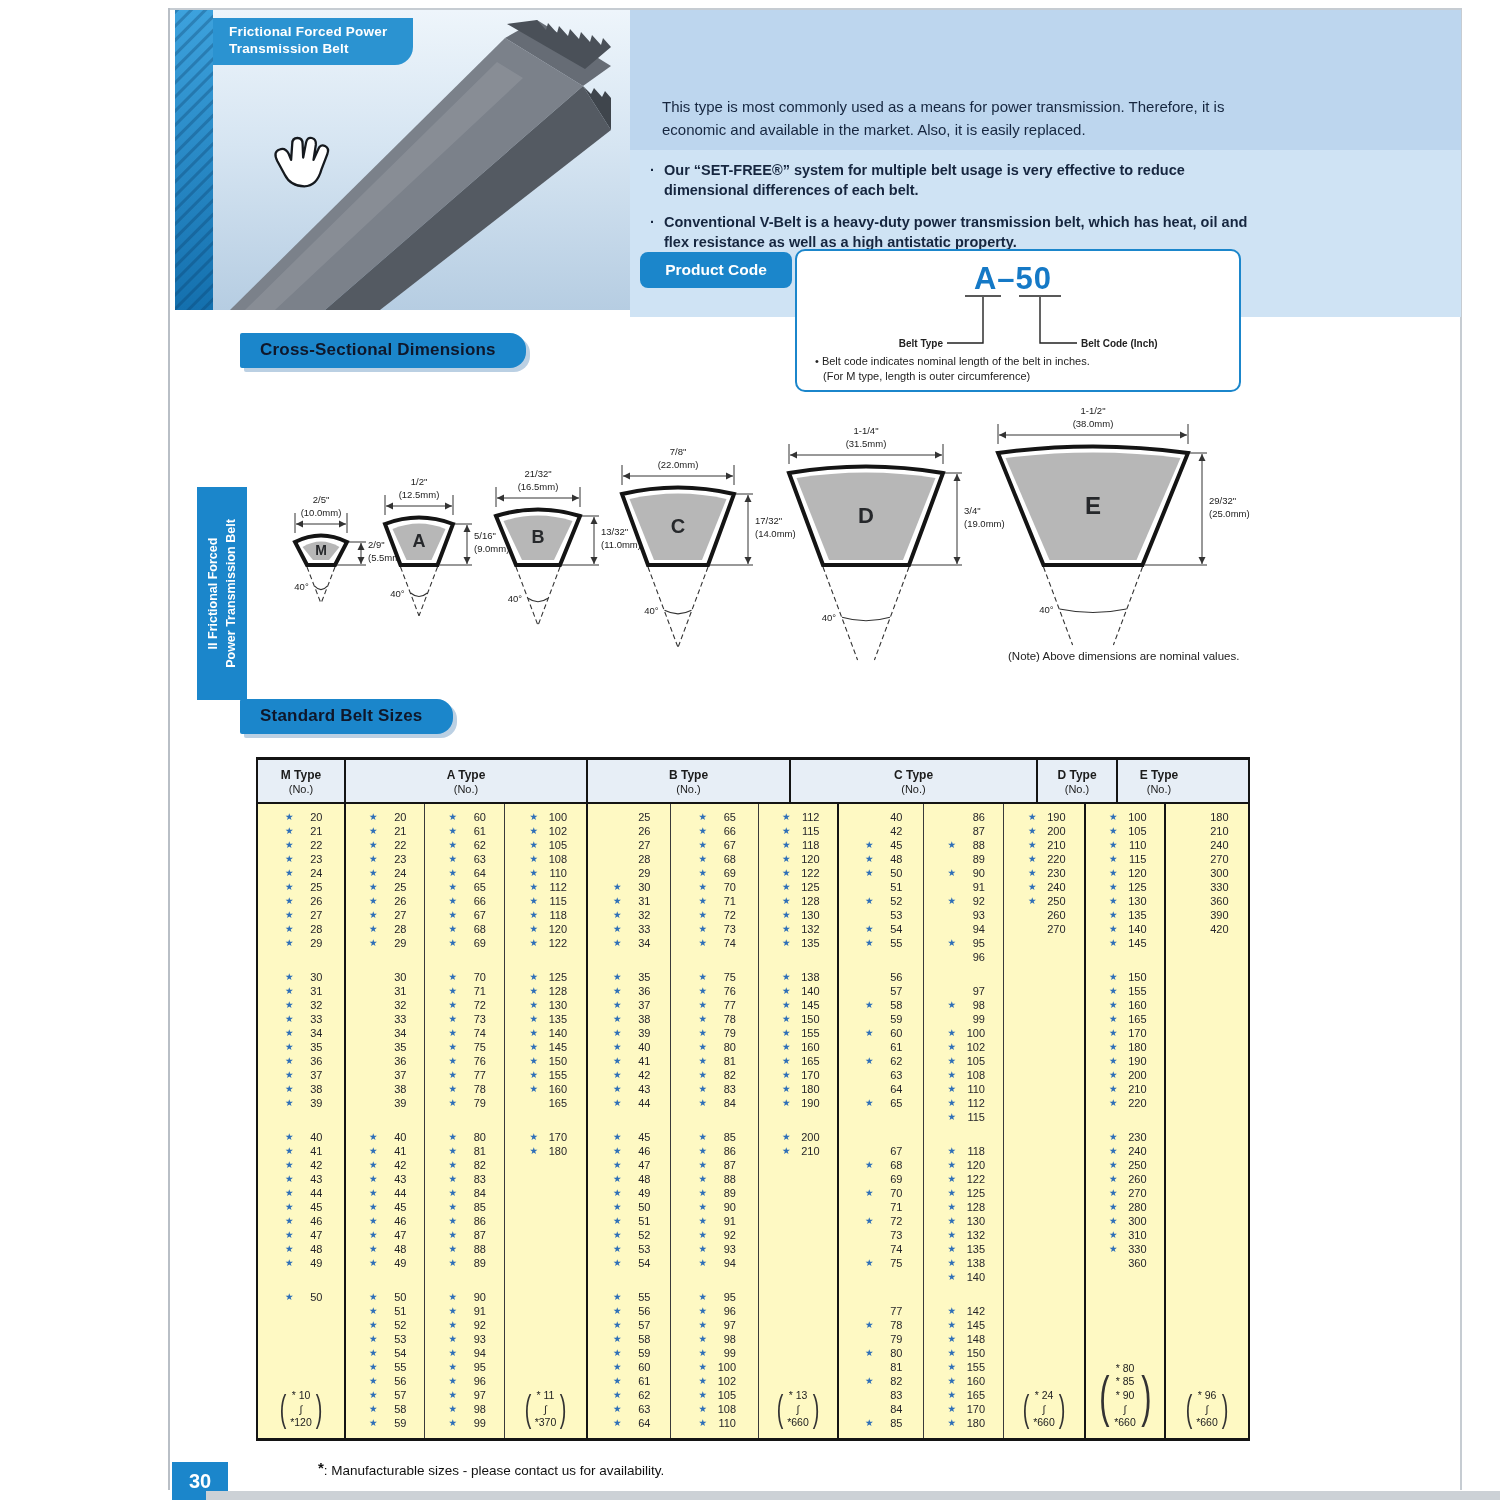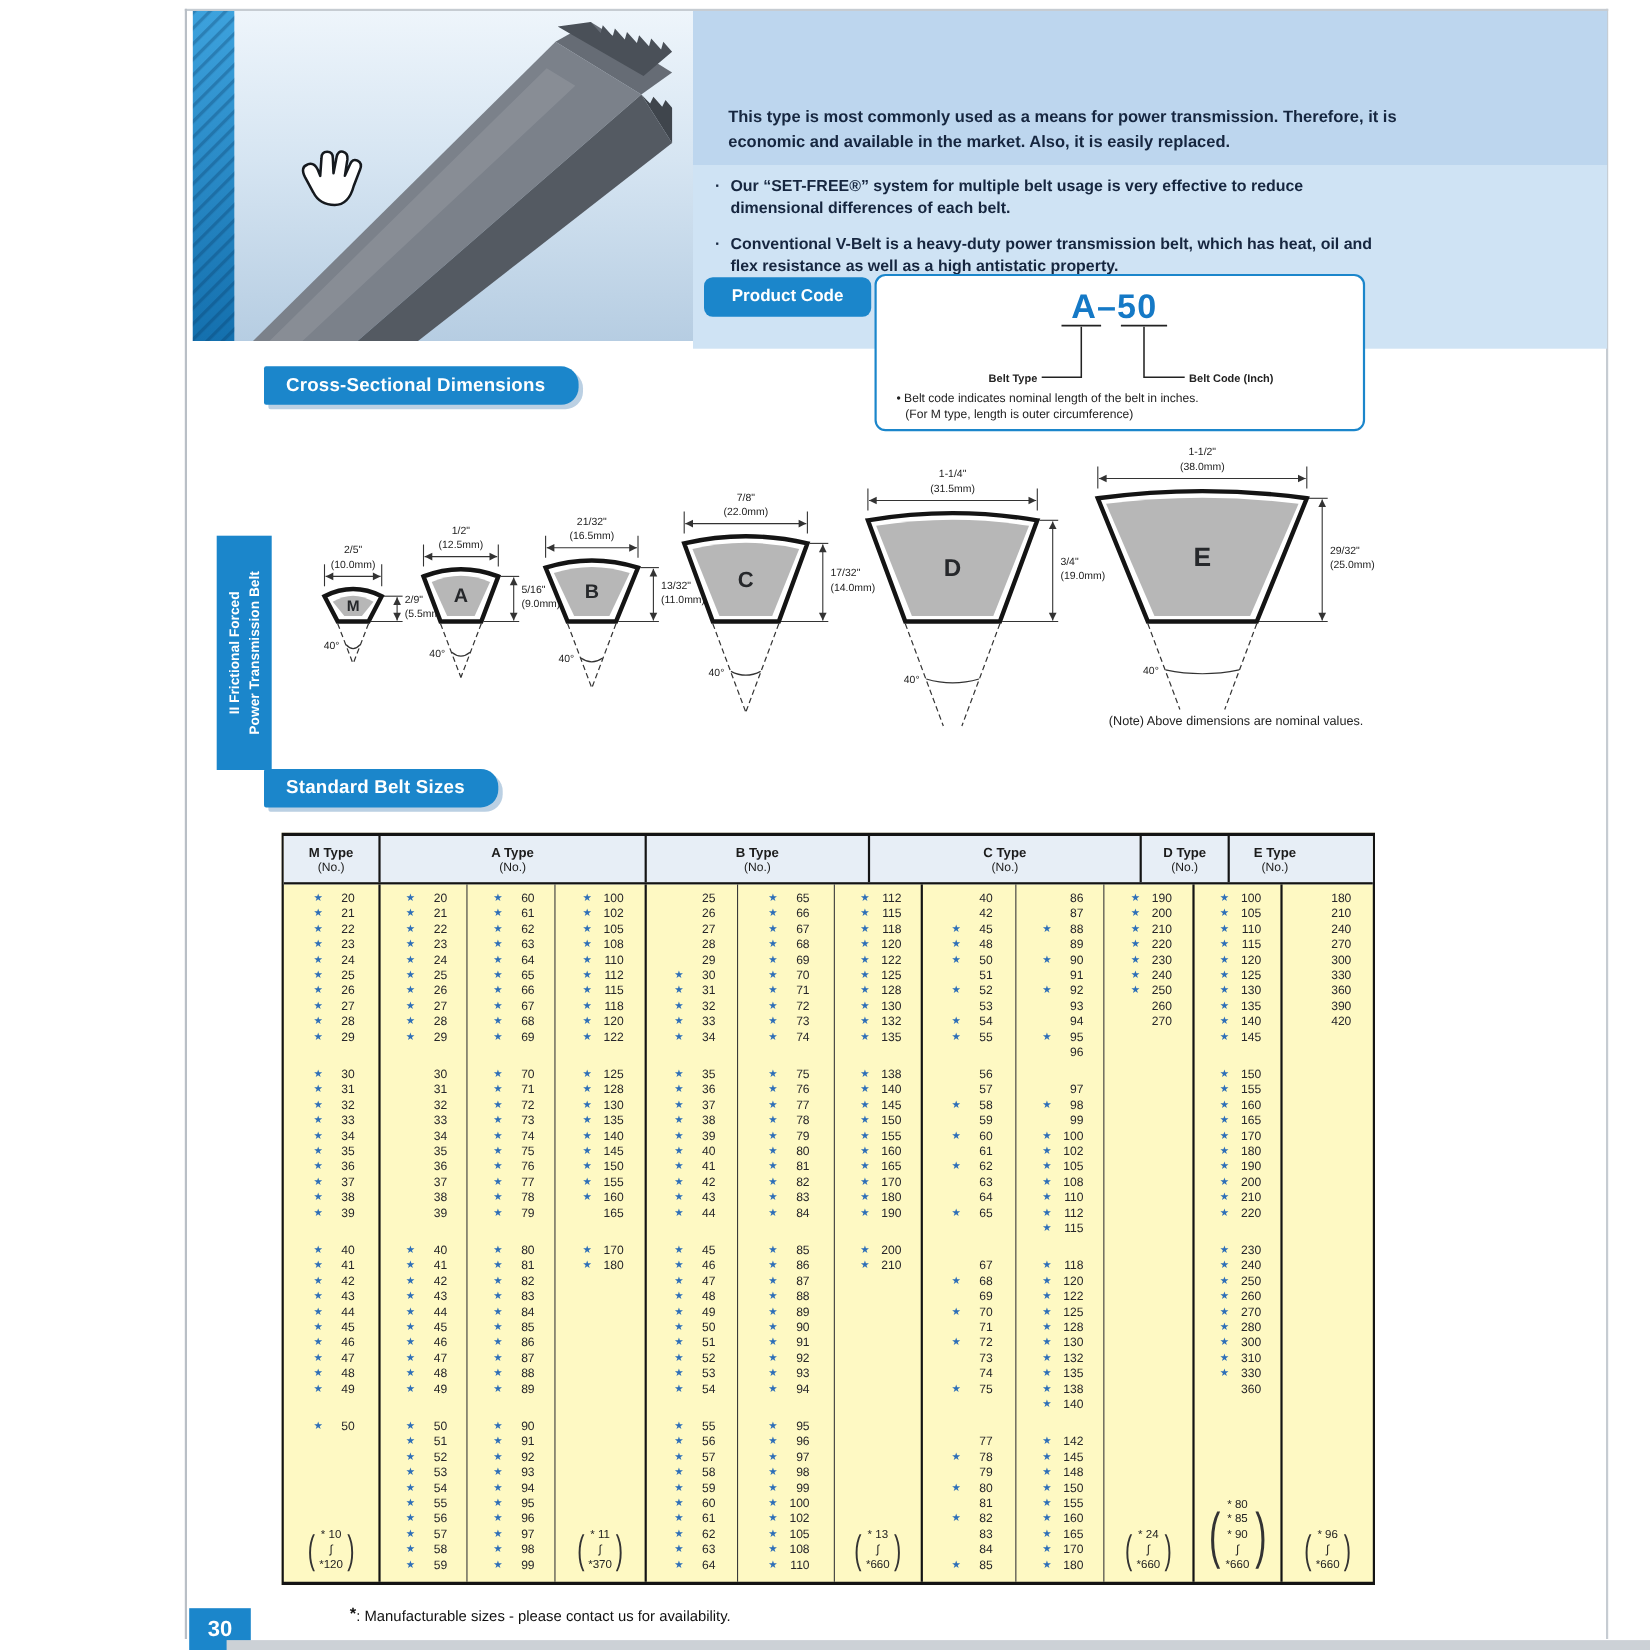--- a/index.html
+++ b/index.html
@@ -13,32 +13,32 @@
   #bottom-bar{left:206px;top:1491px;width:1294px;height:9px;background:#ccd1d6;}
 
   
   #photo{left:175px;top:10px;width:455px;height:300px;background:linear-gradient(180deg,#eef5fb 0%,#d6e5f2 45%,#b6cde2 100%);overflow:hidden;}
   #photo-ribbon{left:38px;top:8px;padding:6px 26px 7px 16px;background:#2b93d1;color:#fff;
      font-weight:bold;font-size:13.5px;line-height:1.25;border-radius:0 0 18px 0;letter-spacing:.2px;}
   
   #band1{left:630px;top:10px;width:831px;height:140px;background:#bdd6ee;}
   #band2{left:630px;top:150px;width:831px;height:167px;background:#cfe3f4;}
   #page-title{left:662px;top:32px;font-size:42px;font-weight:bold;color:#1579c6;letter-spacing:-.5px;}
-  #page-desc{left:662px;top:96px;width:820px;font-size:15px;font-weight:bold;color:#16263f;line-height:1.5;white-space:pre-line;}
+  #page-desc{left:662px;top:96px;width:820px;font-size:15px;font-weight:normal;color:#16263f;line-height:1.5;white-space:pre-line;}
   .bullet-row{position:absolute;left:650px;width:700px;font-size:14.5px;font-weight:bold;color:#16263f;line-height:1.4;}
   .bullet-row .dot{display:inline-block;width:14px;}
   .bullet-body{display:inline-block;vertical-align:top;white-space:pre-line;}
 
   
   #pc-band{left:640px;top:252px;width:152px;height:36px;background:#1b86cb;border-radius:8px;
      color:#fff;font-size:15.5px;font-weight:bold;display:flex;align-items:center;justify-content:center;}
   #pc-box{left:795px;top:249px;width:442px;height:139px;background:#fff;border:2.5px solid #1b86cb;border-radius:10px;}
 
   
-  .blue-banner{position:absolute;background:#1b86cb;color:#ffffff;font-weight:bold;font-size:17px;
+  .blue-banner{position:absolute;background:#1b86cb;color:#0f172a;font-weight:bold;font-size:17px;
      padding:7px 30px 8px 20px;border-radius:2px 16px 16px 2px;box-shadow:4px 4px 0 rgba(60,120,175,.35);letter-spacing:.2px;}
   #csd-banner{left:240px;top:333px;}
   #sbs-banner{left:240px;top:699px;}
 
   #diagram-note{left:1008px;top:650px;font-size:11.5px;color:#222;}
 
   
   #side-tab{left:197px;top:487px;width:50px;height:213px;background:#1b86cb;}
   #side-tab-inner{position:absolute;left:0;top:213px;width:213px;height:50px;
      transform:rotate(-90deg);transform-origin:0 0;display:flex;align-items:center;justify-content:center;}
@@ -96,20 +96,24 @@
         <polygon points="150,300 408,76 436,120 205,300" fill="#545a62"></polygon>
         <polygon points="70,300 322,52 348,68 100,300" fill="rgba(255,255,255,0.10)"></polygon>
         <polygon points="330,28 362,10 436,56 408,76" fill="#666c75"></polygon>
         <path d="M362,10 l9,10 l2,-7 l9,10 l2,-7 l9,10 l2,-7 l9,10 l2,-7 l9,10 l2,-7 l9,10 l2,-7 l8,9 l-26,22 -78,-45 z" fill="#4a5058"></path>
         <path d="M408,76 l8,8 l3,-6 l8,9 l3,-6 l6,7 l0,32 -28,-44 z" fill="#3f454c"></path>
       </g>
       <g transform="translate(100,128) scale(1.15)" stroke="#15191e" stroke-width="2" fill="#fff" stroke-linejoin="round" stroke-linecap="round">
         <path d="M2 20 q-4 -8 2 -10 q5 -2 8 4 l2 5 l1 -14 q0 -5 4.5 -5 q4.5 0 4.5 5 l0.5 12 l2.5 -13 q1 -5 5 -4 q4 1 3.5 6 l-2 13 l4 -9 q2 -5 6 -3 q4 2 2 7 l-5 13 q-4 15 -15 15 q-12 0 -17 -10 z"></path>
       </g>
     </svg>
+    <div class="abs" id="photo-ribbon">
+      <span style="white-space:pre-line;">Frictional Forced Power
+Transmission Belt</span>
+    </div>
   </div>
 
   <div class="abs" id="band1"></div>
   <div class="abs" id="band2"></div>
   <div class="abs" id="page-desc">This type is most commonly used as a means for power transmission. Therefore, it is
 economic and available in the market. Also, it is easily replaced.</div>
   <div class="bullet-row" style="top:212px;">
     <span class="dot">·</span><span class="bullet-body">Conventional V-Belt is a heavy-duty power transmission belt, which has heat, oil and
 flex resistance as well as a high antistatic property.</span>
   </div>

